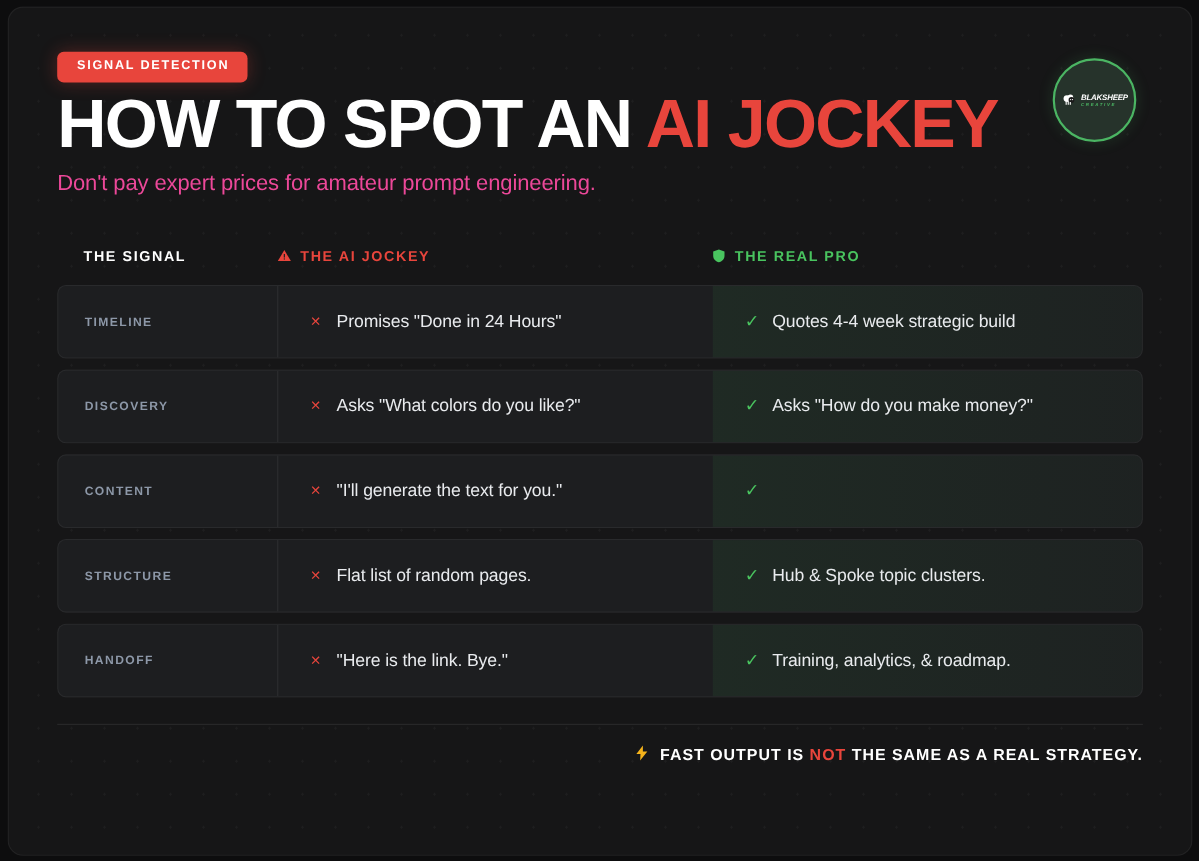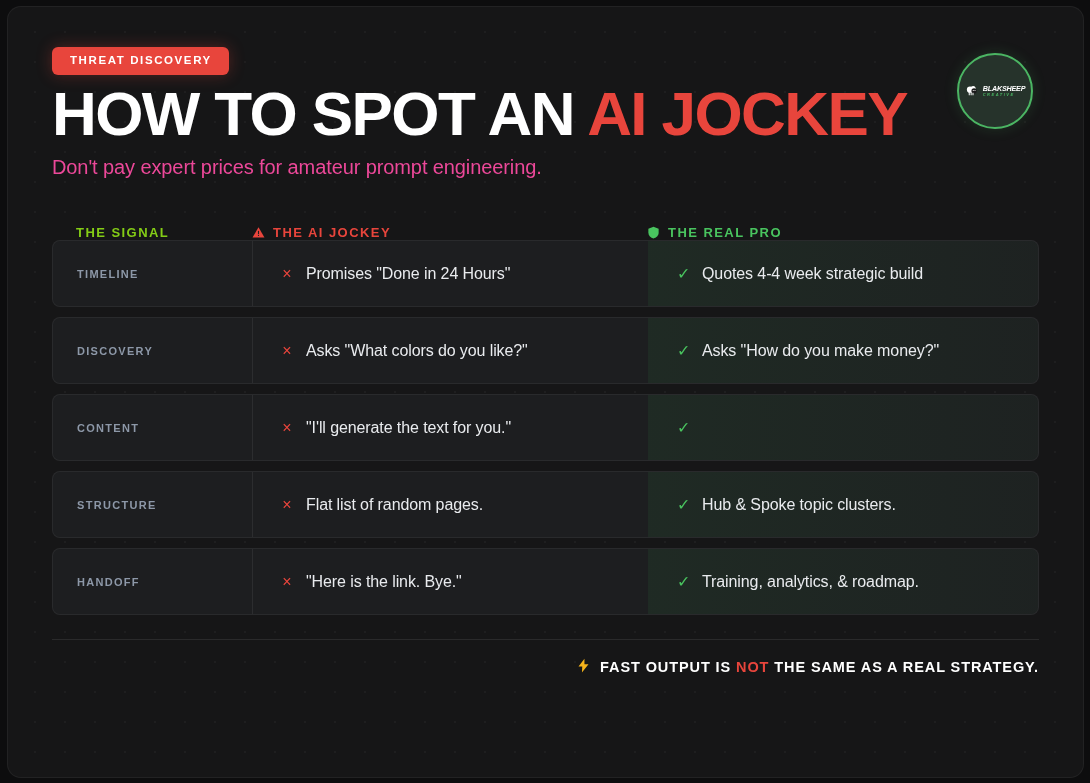--- a/index.html
+++ b/index.html
@@ -133,28 +133,28 @@
     align-items: center;
   }
   .ch {
     font-size: 13px;
     font-weight: bold;
     letter-spacing: 1.45px;
     display: flex;
     align-items: center;
     gap: 8px;
   }
-  .ch-signal { width: 200px; color: #84cc16; padding-left: 24px; }
+  .ch-signal { width: 200px; color: #ffffff; padding-left: 24px; }
   .ch-jockey { width: 395px; color: #e8453c; }
   .ch-pro    { flex: 1; color: #49c45f; }
 
   .ic { width: 13px; height: 13px; display: inline-block; }
 
   
-  .rows { }
+  .rows { margin-top: 19px; }
 
   .row {
     display: flex;
     align-items: stretch;
     height: 67px;
     background: #1d1e20;
     border: 1px solid rgba(255,255,255,0.055);
     border-radius: 8px;
     margin-bottom: 10px;
     overflow: hidden;
@@ -238,21 +238,21 @@
 <body>
 
 <div class="page">
   <div class="card">
     <div class="grid-overlay"></div>
 
     <div class="inner">
 
       <div class="header-row">
 
-        <span class="badge">THREAT DISCOVERY</span>
+        <span class="badge">SIGNAL DETECTION</span>
 
         <h1 class="title"><span>HOW TO SPOT AN </span><span class="accent">AI JOCKEY</span></h1>
 
         <div class="subtitle">Don't pay expert prices for amateur prompt engineering.</div>
 
         
         <div class="logo-badge">
           <span class="logo-mark">
             <svg viewBox="0 0 24 24" width="15" height="15">
               <circle cx="8" cy="9" r="5" fill="#ffffff"></circle>

